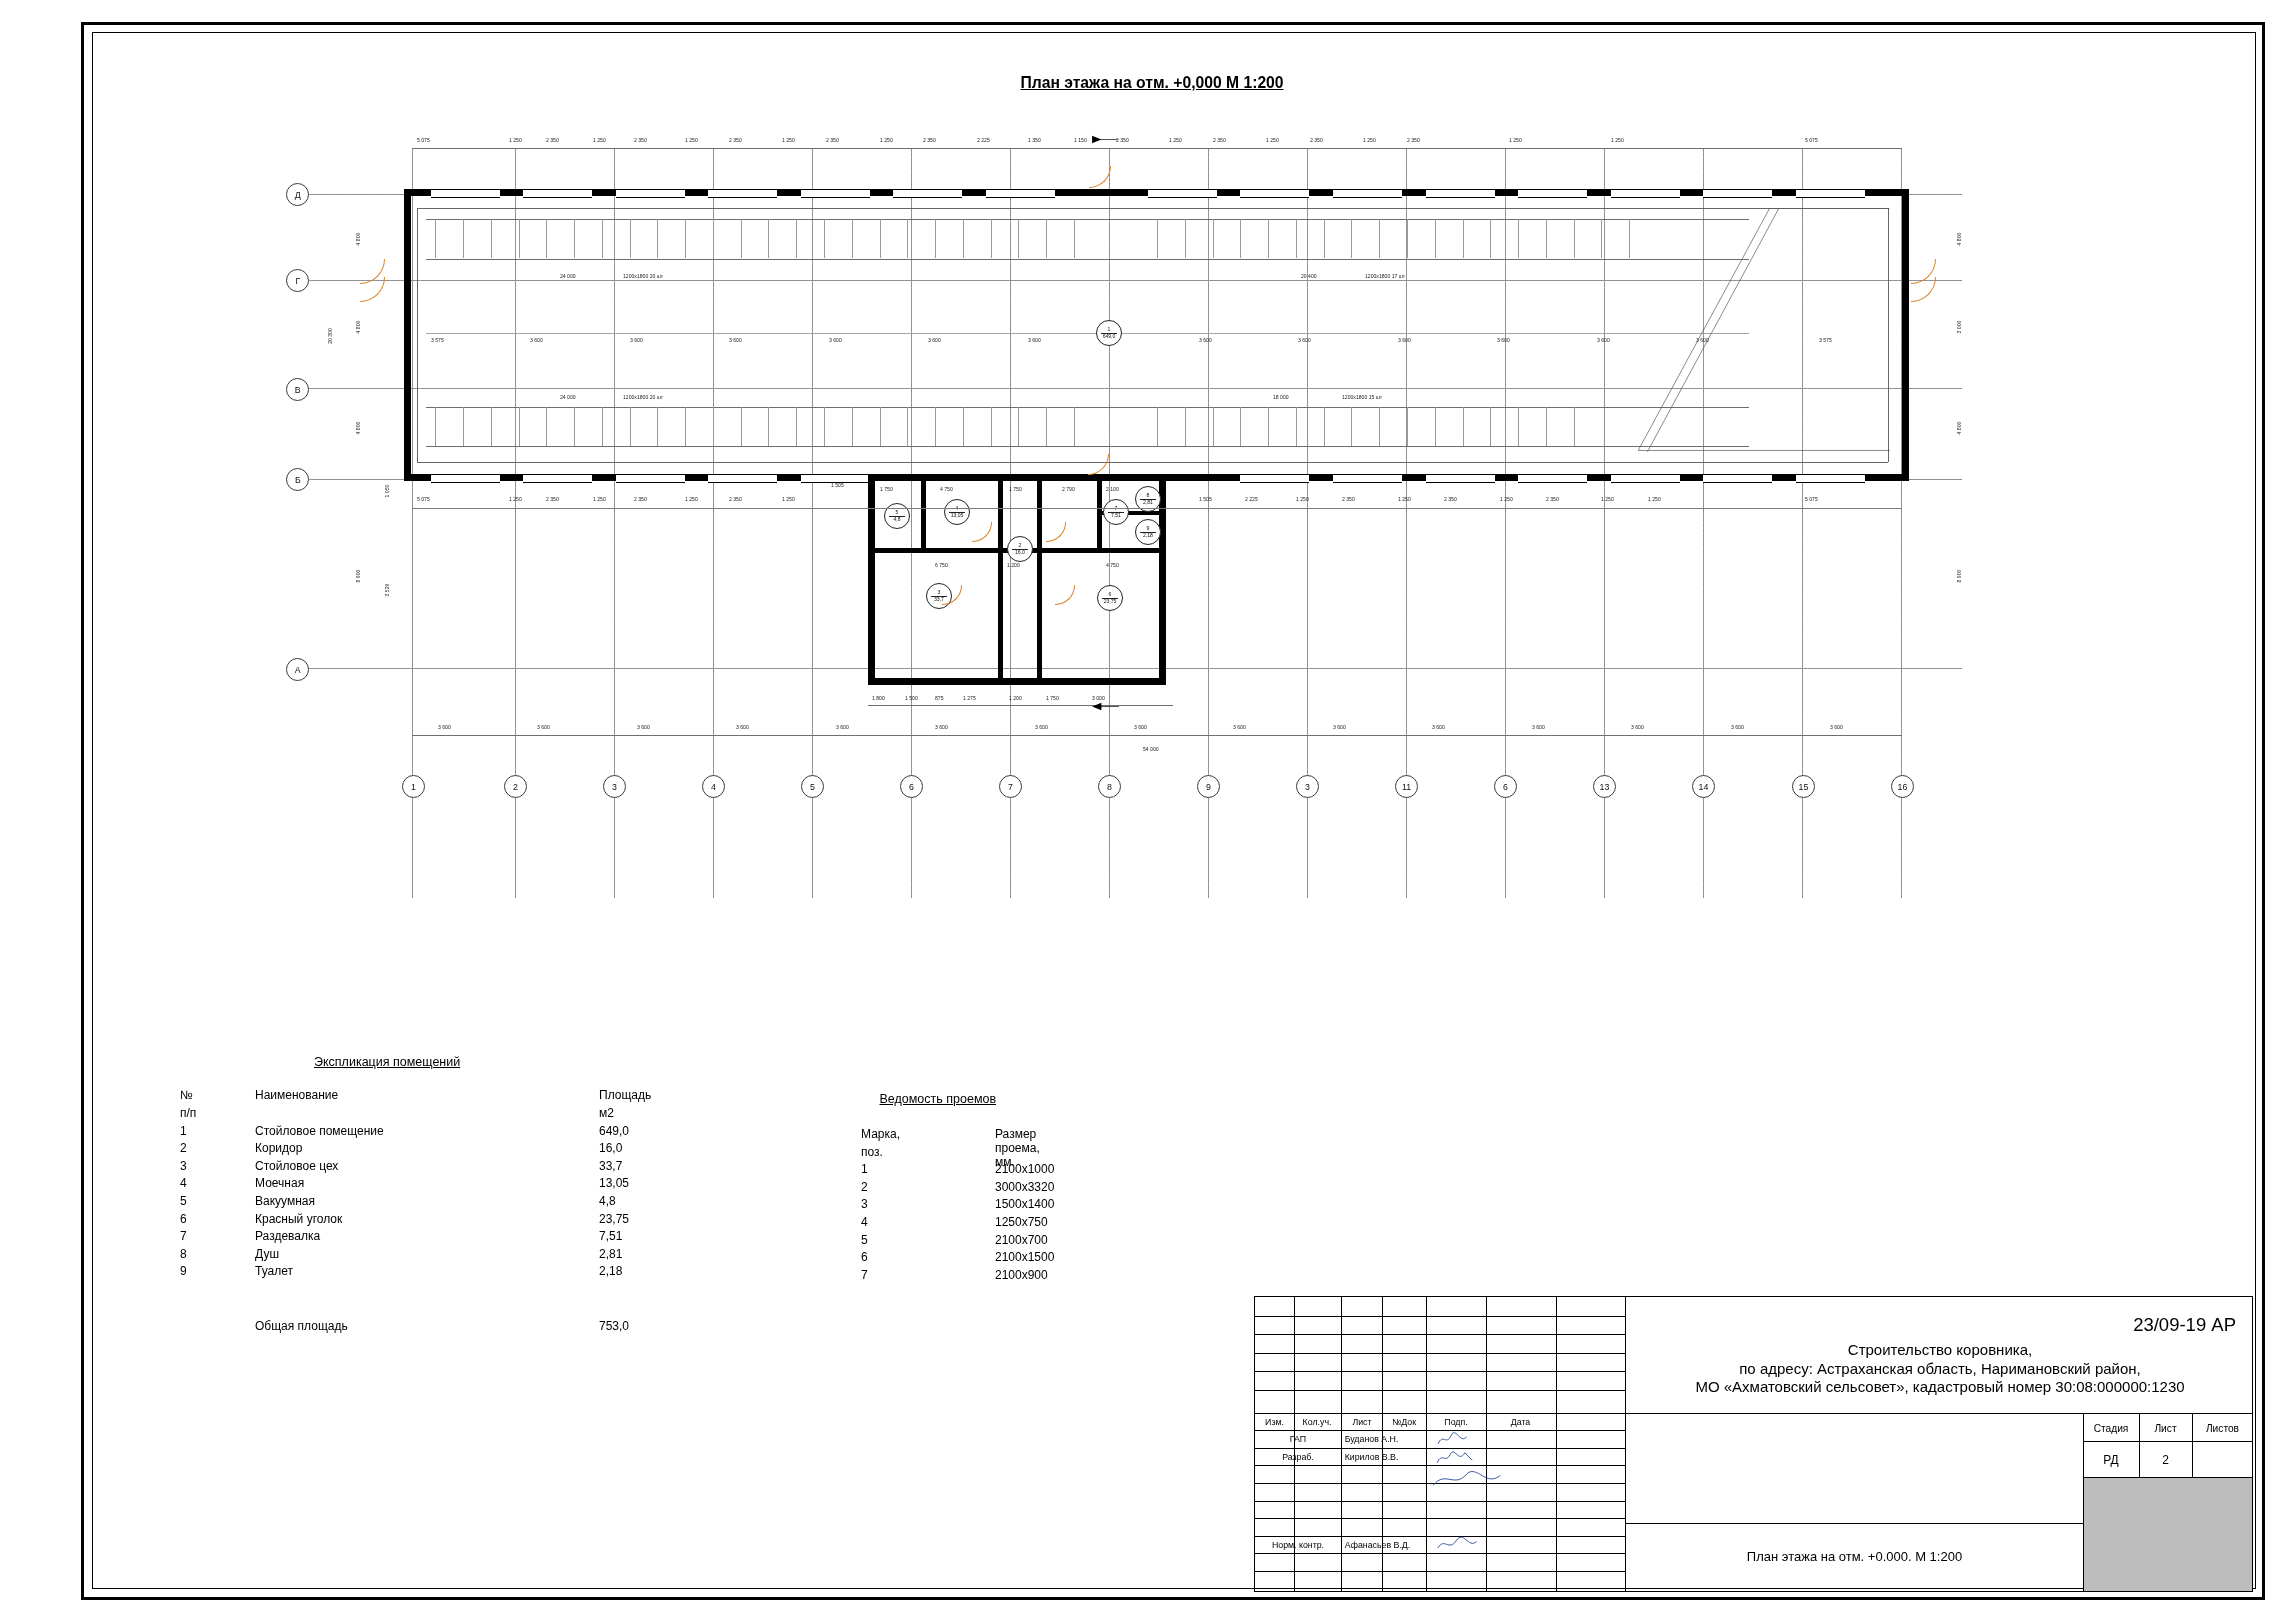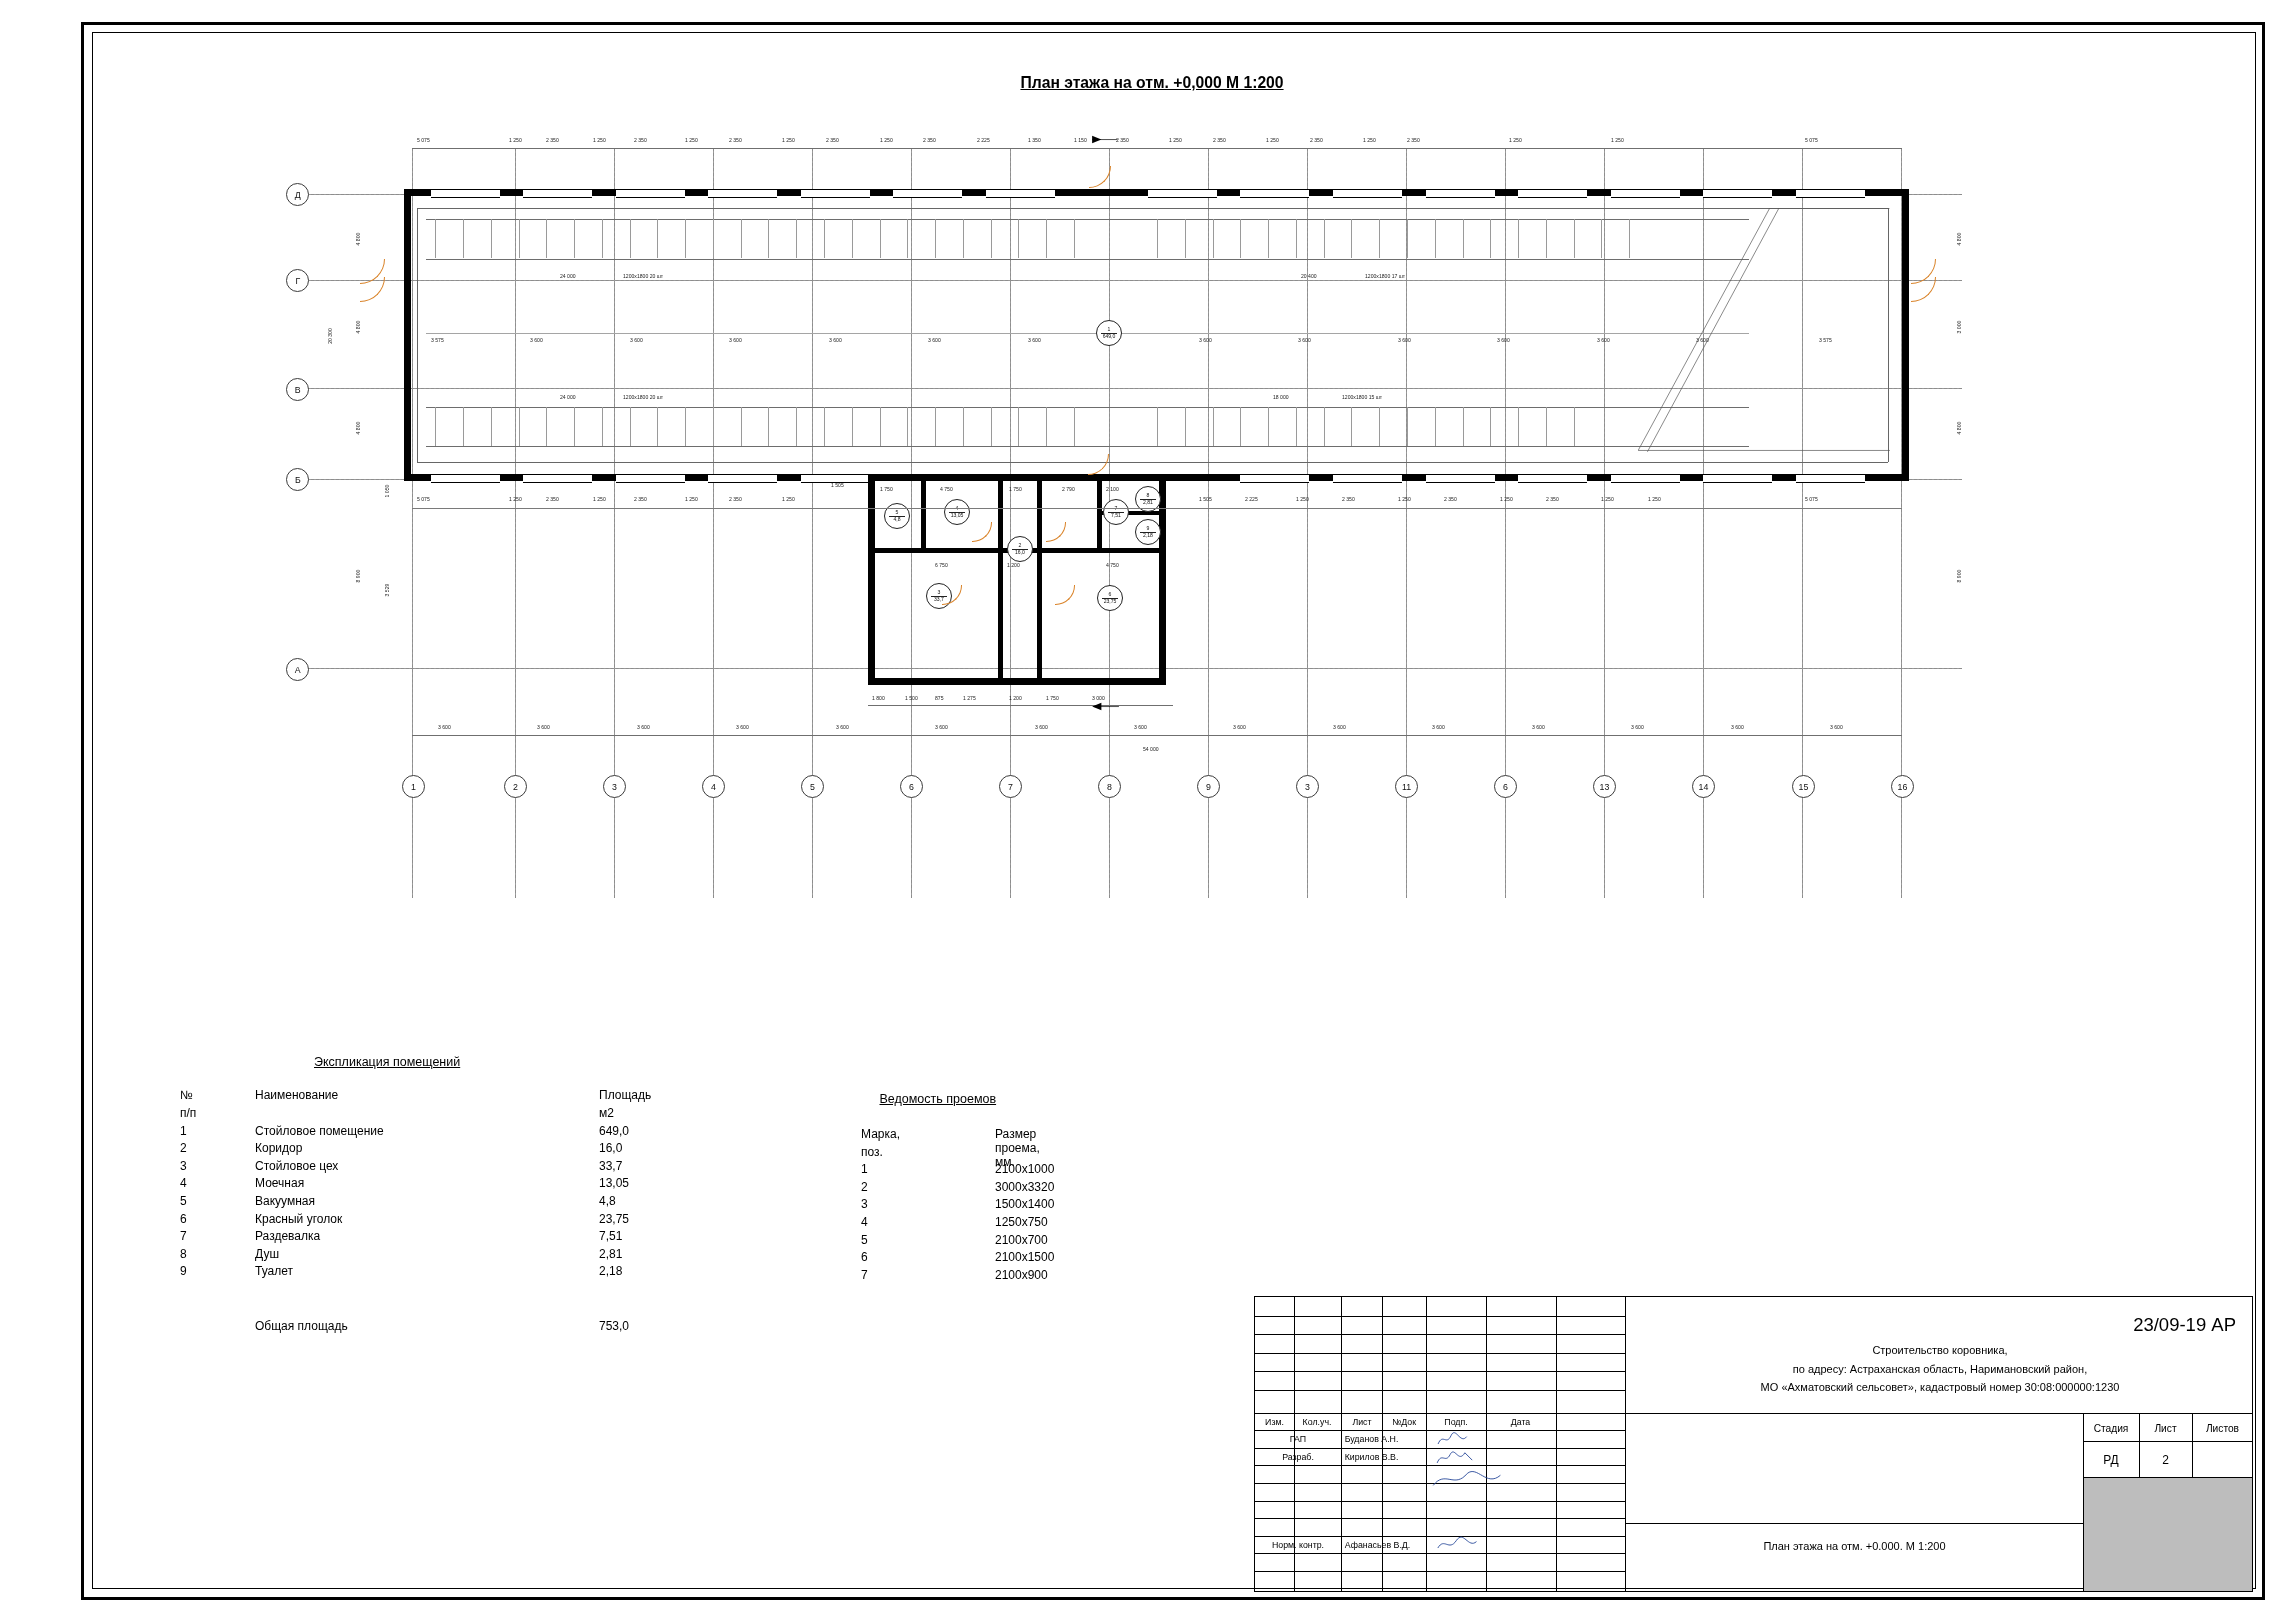--- a/index.html
+++ b/index.html
@@ -81,21 +81,21 @@
     position:absolute;left:1254px;top:1296px;width:999px;height:296px;
     border:1.2px solid #000;box-sizing:border-box;font-size:8.8px;
   }
   #stamp .vline,#stamp .hline{position:absolute;background:#000;}
   #stamp .vline{width:0.9px;}
   #stamp .hline{height:0.9px;}
   .scell{position:absolute;display:flex;align-items:center;justify-content:center;text-align:center;white-space:nowrap;}
   .scell.left{justify-content:flex-start;padding-left:3.7px;}
   .sig{position:absolute;color:#22418f;font-family:"Liberation Serif",serif;font-style:italic;font-size:12px;}
   .proj-code{font-size:18.5px;}
-  .addr{font-size:11px;line-height:1.5;text-align:left;}
+  .addr{font-size:15px;line-height:1.5;text-align:left;}
   .shaded{position:absolute;background:#bdbdbd;}
 </style>
 </head>
 <body>
 
 <div class="sheet">
 
   <div class="frame-outer"></div>
   <div class="frame-inner"></div>
 
@@ -661,21 +661,21 @@
       <svg width="79" height="23" viewBox="0 0 170 50">
           <path d="M4 40 C30 6, 50 48, 78 14 C100 -4, 120 44, 150 18" stroke="#2b4b9b" fill="none" stroke-width="2"></path>
         </svg>
     </div>
     <div class="sig" style="left:181px;top:239px;">
       <svg width="46" height="16.7" viewBox="0 0 100 36">
           <path d="M4 26 C18 2, 28 34, 44 10 S70 28, 88 12" stroke="#2b4b9b" fill="none" stroke-width="2"></path>
         </svg>
     </div>
 
-    <div class="scell" style="left:375px;top:221px;width:449px;height:56px;font-size:11px;">План этажа на отм. +0.000. М 1:200</div>
+    <div class="scell" style="left:375px;top:231px;width:449px;height:56px;font-size:13px;">План этажа на отм. +0.000. М 1:200</div>
 
     <div class="scell" style="left:828px;top:118px;width:56px;height:26px;font-size:10.2px;">Стадия</div>
     <div class="scell" style="left:884px;top:118px;width:53px;height:26px;font-size:10.2px;">Лист</div>
     <div class="scell" style="left:937px;top:118px;width:61px;height:26px;font-size:10.2px;">Листов</div>
     <div class="scell" style="left:828px;top:148px;width:56px;height:30.5px;font-size:12px;">РД</div>
     <div class="scell" style="left:884px;top:148px;width:53px;height:30.5px;font-size:12px;">2</div>
     <div class="scell" style="left:937px;top:148px;width:61px;height:30.5px;font-size:12px;"></div>
   </div>
 
 </div>

